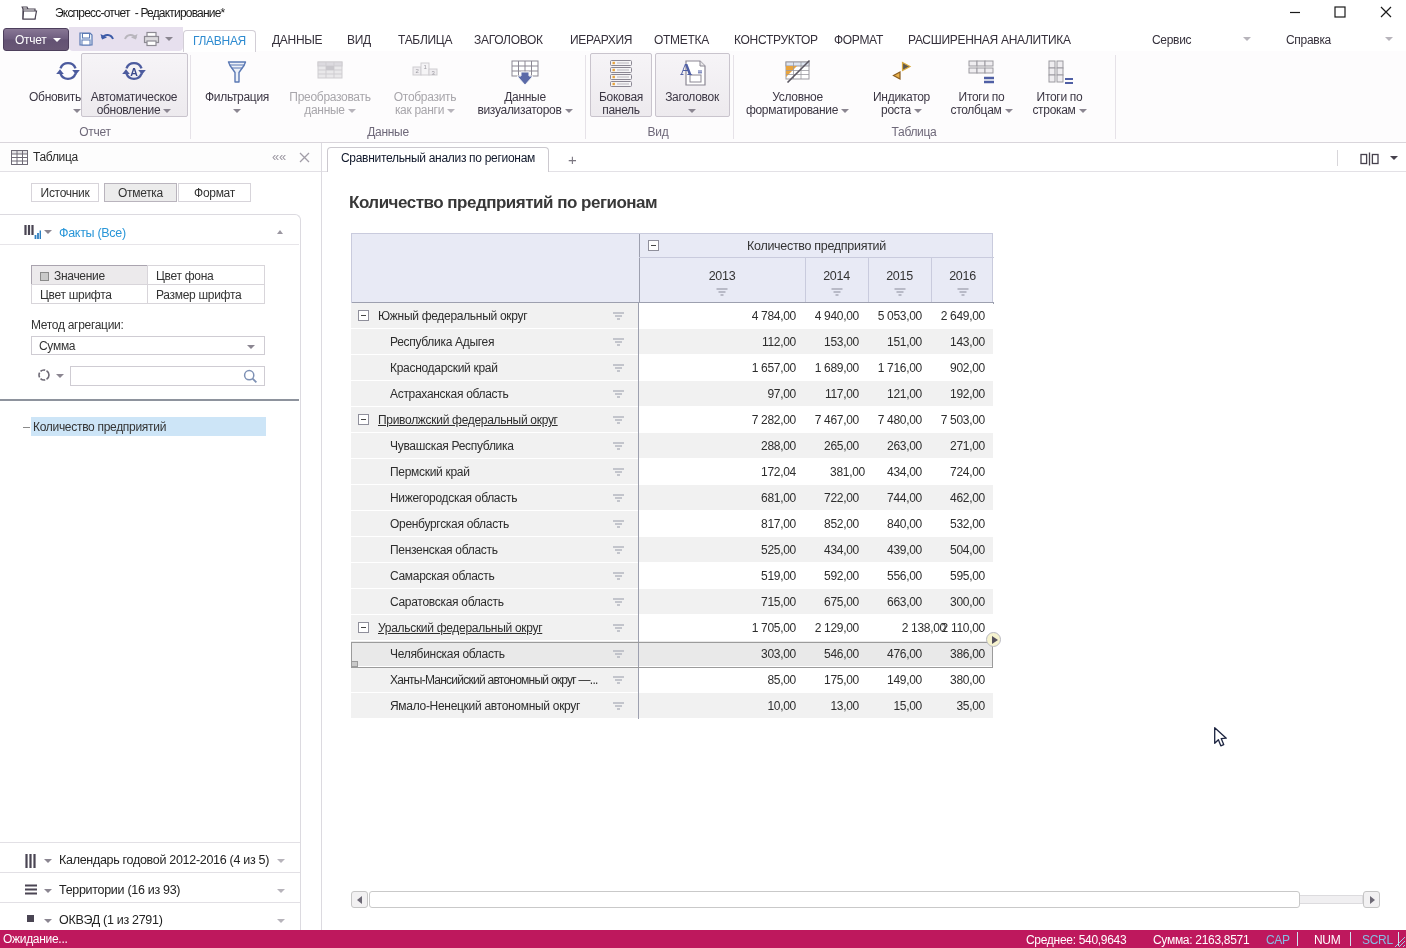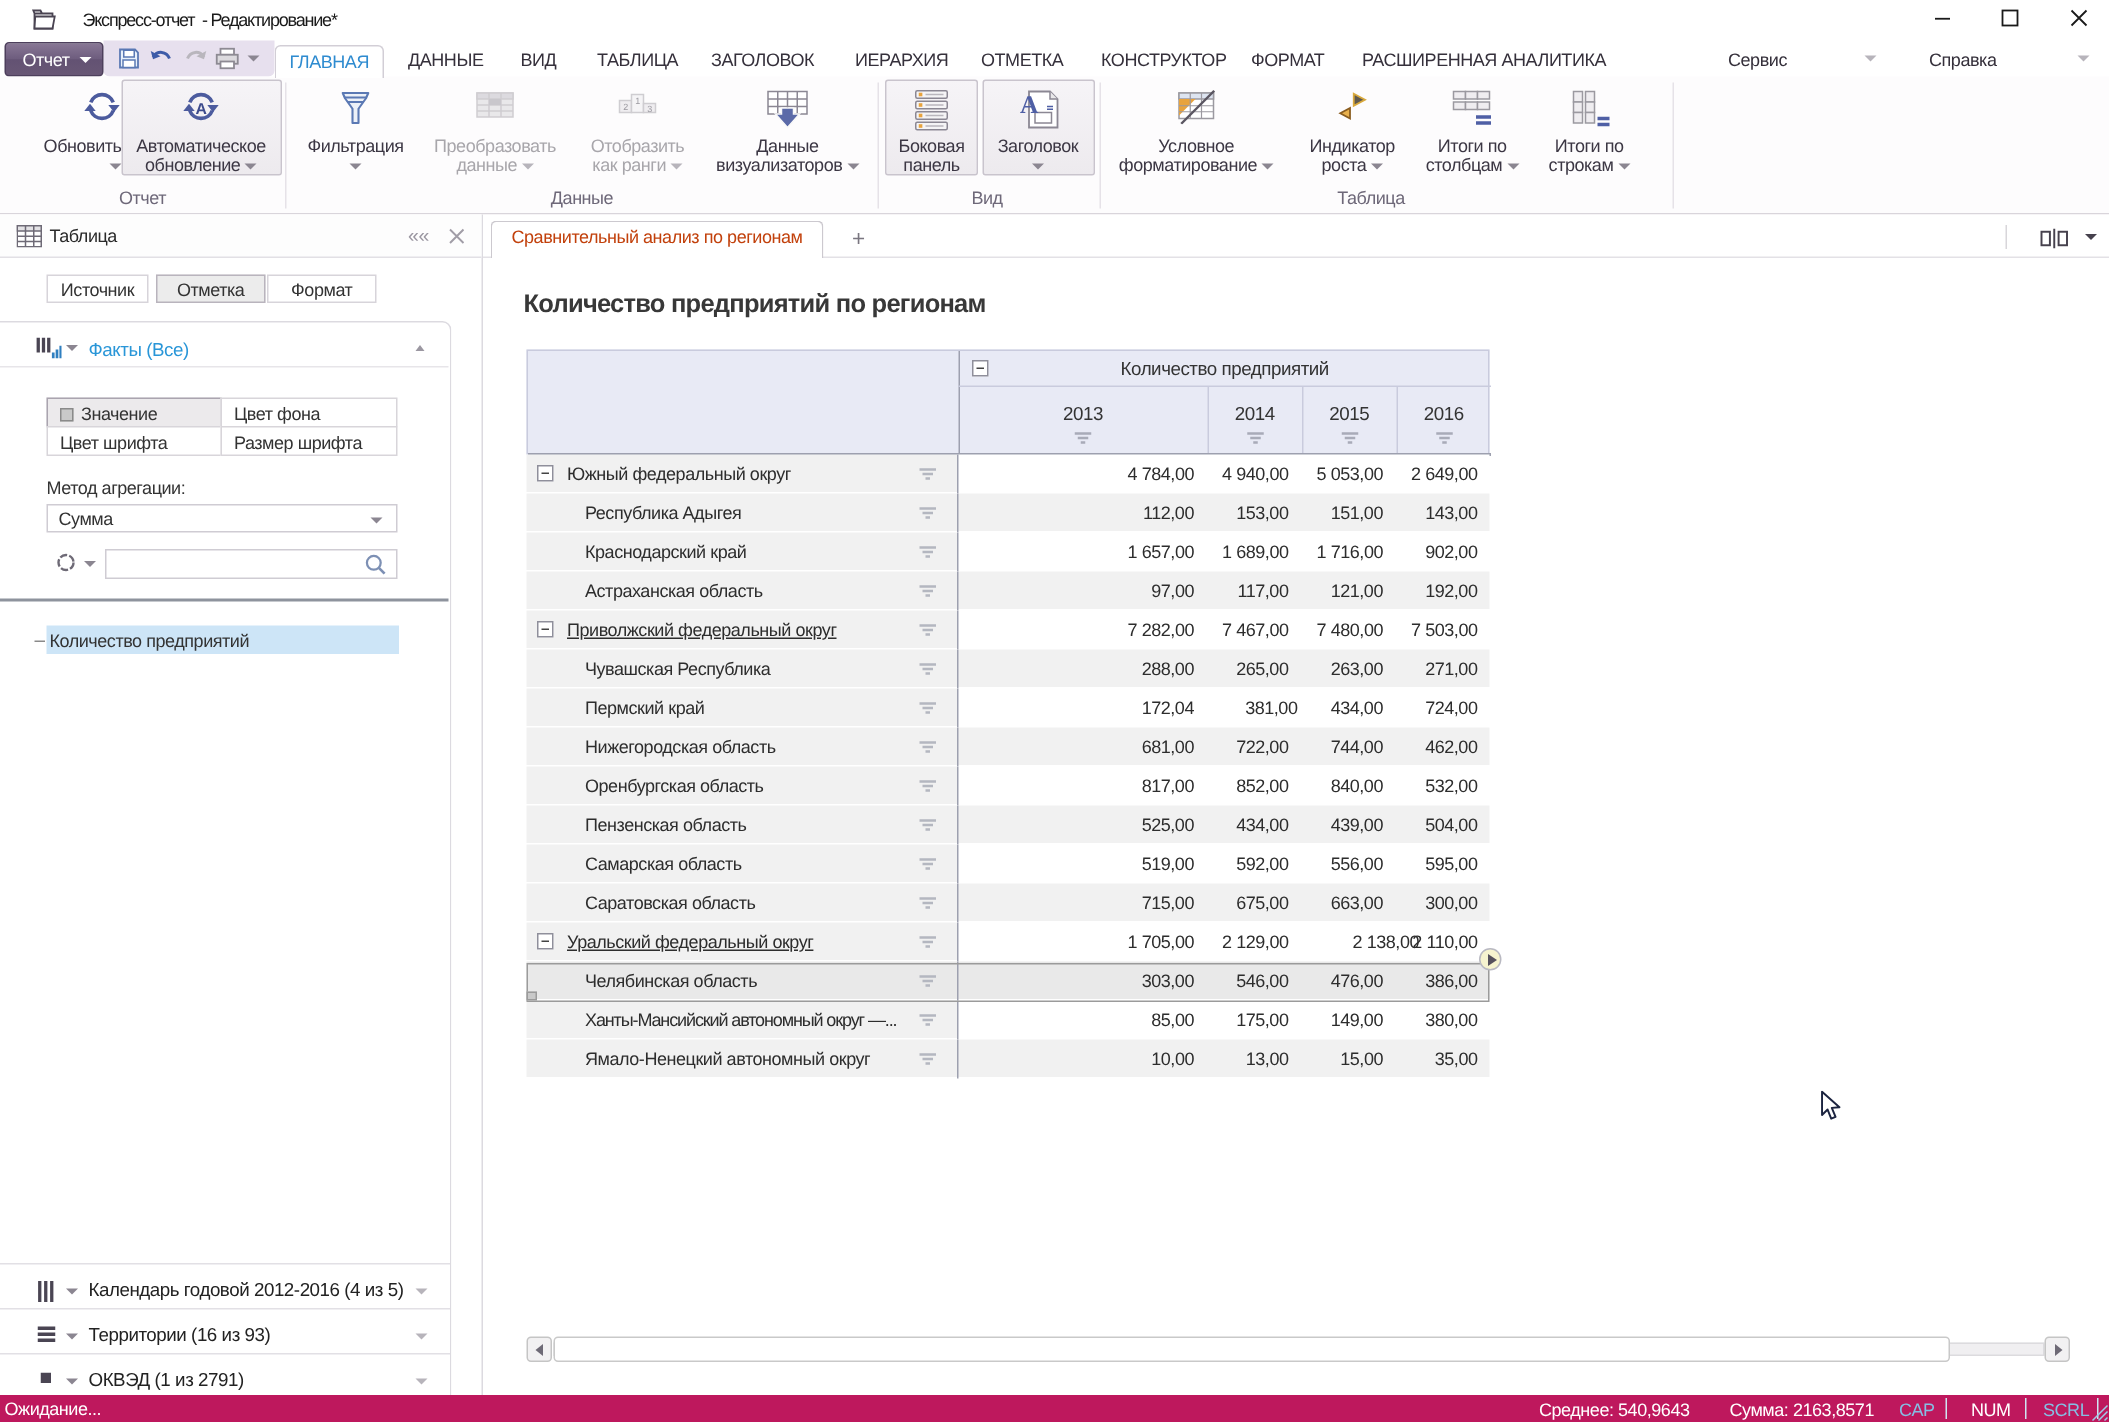--- a/index.html
+++ b/index.html
@@ -40,21 +40,21 @@
 .factblue{left:59px;top:11px;color:#2996d8;font-size:12.5px;}
 .cell{border:1px solid #d8d5da;background:#fff;font-size:12px;color:#333;padding:3px 0 0 8px;height:20px;}
 .cell.sel{background:#eceaec;border-color:#aaa4af;}
 .combo{border:1px solid #cfccd3;background:#fff;height:19px;font-size:12px;padding:2px 0 0 7px;color:#333;}
 .srch{border:1px solid #cfccd3;background:#fff;height:20px;}
 .hl-item{left:31px;top:273px;width:235px;height:19px;background:#cde5f7;font-size:12px;padding:3px 0 0 2px;color:#333;}
 .lp-row{left:0;width:300px;height:30px;border-top:1px solid #e2e0e5;}
 .lp-row .txt{left:59px;top:10px;font-size:12.5px;color:#222;}
 
 .main{left:322px;top:143px;width:1084px;height:787px;background:#fff;}
-.doctab{left:5px;top:4px;width:222px;height:25px;background:#fff;border:1px solid #ccc9cf;border-bottom:none;border-radius:4px 4px 0 0;text-align:center;padding-top:3px;font-size:12px;color:#c2410c;z-index:2;}
+.doctab{left:5px;top:4px;width:222px;height:25px;background:#fff;border:1px solid #ccc9cf;border-bottom:none;border-radius:4px 4px 0 0;text-align:center;padding-top:3px;font-size:12px;color:#0f172a;z-index:2;}
 .tabline{left:0;top:28px;width:1084px;height:1px;background:#e3e1e6;}
 .h1{left:27px;top:50px;font-size:17px;letter-spacing:-0.5px;font-weight:bold;color:#383838;}
 
 .thead{left:29px;top:90px;width:642px;height:70px;background:#e8eaf5;border:1px solid #c9cbdd;}
 .tbody{left:29px;top:160px;width:642px;}
 .trow{left:0;width:642px;height:26px;}
 .trow .rh{left:0;top:0;width:287px;height:25px;background:#f1f1f1;}
 .trow .name{top:6px;font-size:12px;color:#2d2d2d;white-space:nowrap;}
 .num{top:6px;font-size:12px;color:#2d2d2d;text-align:right;}
 .funnel{width:13px;height:10px;}

